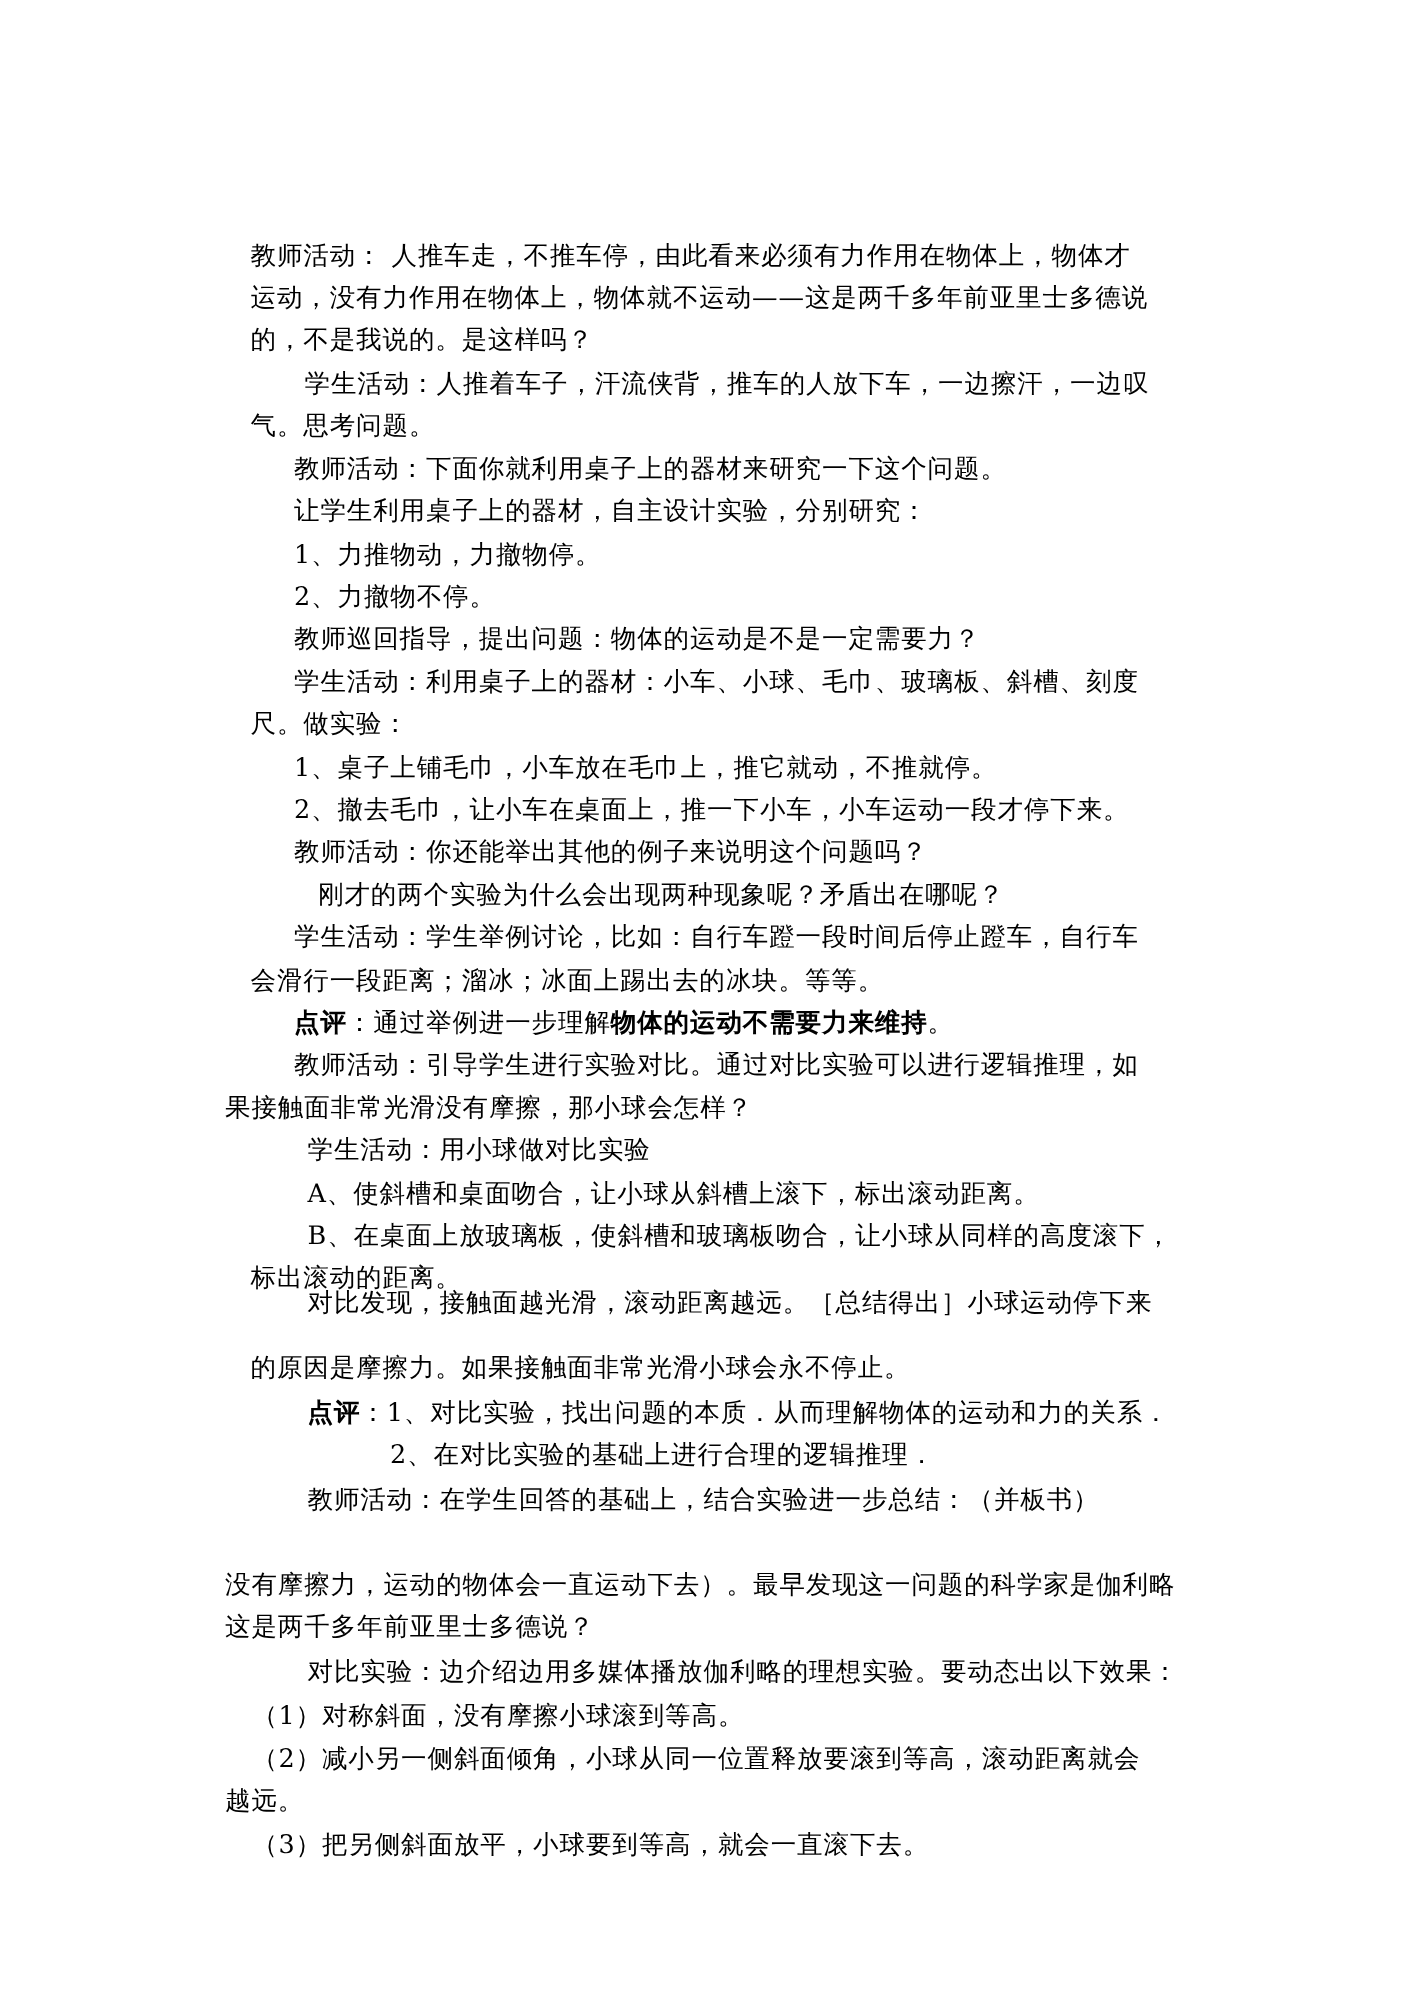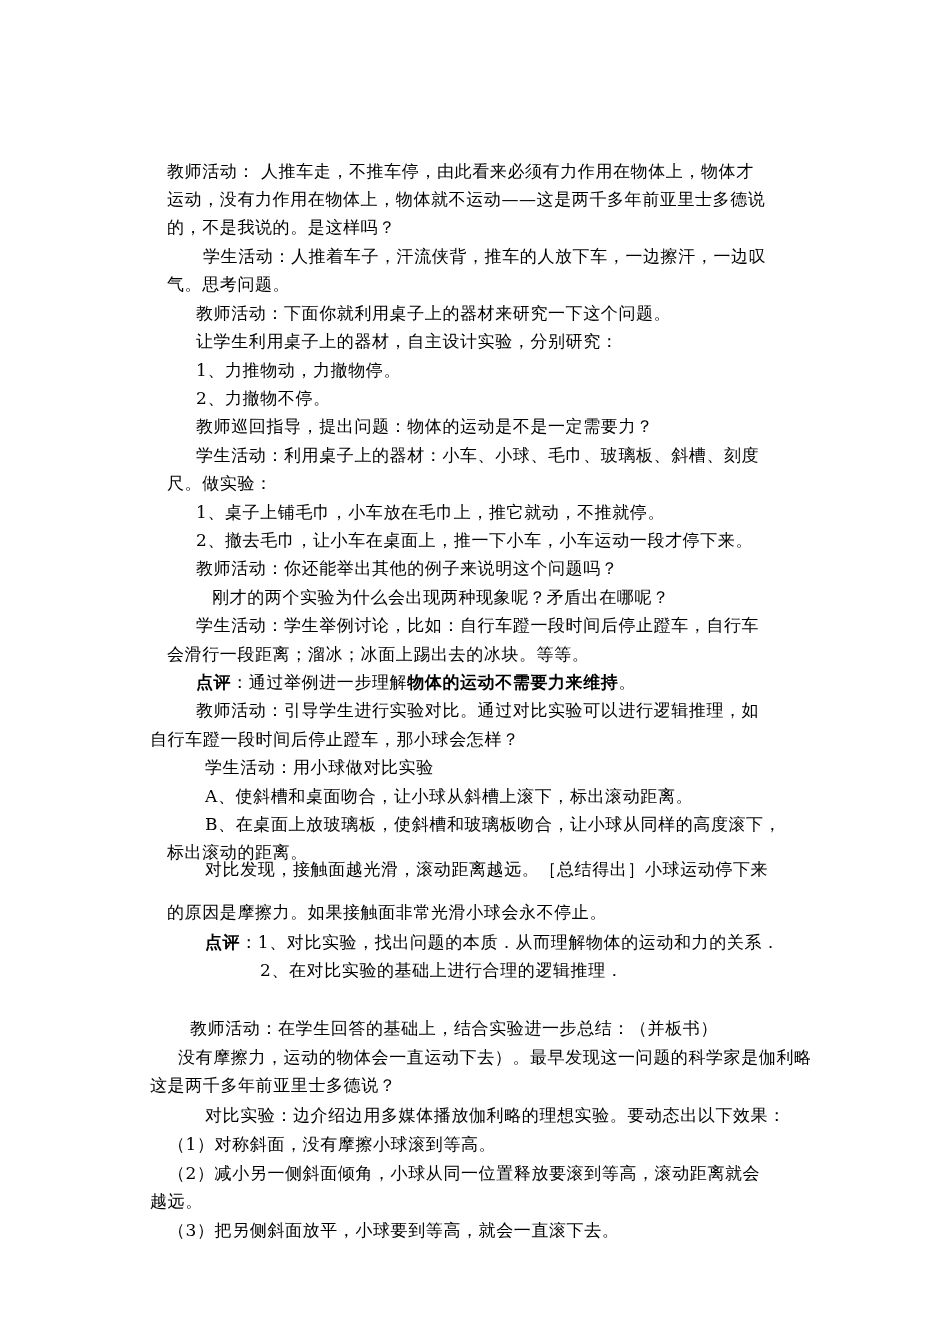--- a/index.html
+++ b/index.html
@@ -27,30 +27,30 @@
     <div class="line" style="left: 196px; top: 444px;">学生活动：利用桌子上的器材：小车、小球、毛巾、玻璃板、斜槽、刻度</div>
     <div class="line" style="left: 167px; top: 472px;">尺。做实验：</div>
     <div class="line" style="left: 196px; top: 501px;">1、桌子上铺毛巾，小车放在毛巾上，推它就动，不推就停。</div>
     <div class="line" style="left: 196px; top: 529px;">2、撤去毛巾，让小车在桌面上，推一下小车，小车运动一段才停下来。</div>
     <div class="line" style="left: 196px; top: 557px;">教师活动：你还能举出其他的例子来说明这个问题吗？</div>
     <div class="line" style="left: 196px; top: 586px; margin-left: 16px;">刚才的两个实验为什么会出现两种现象呢？矛盾出在哪呢？</div>
     <div class="line" style="left: 196px; top: 614px;">学生活动：学生举例讨论，比如：自行车蹬一段时间后停止蹬车，自行车</div>
     <div class="line" style="left: 167px; top: 643px;">会滑行一段距离；溜冰；冰面上踢出去的冰块。等等。</div>
     <div class="line" style="left: 196px; top: 671px;"><span class="b">点评</span><span>：通过举例进一步理解</span><span class="b">物体的运动不需要力来维持</span><span>。</span></div>
     <div class="line" style="left: 196px; top: 699px;">教师活动：引导学生进行实验对比。通过对比实验可以进行逻辑推理，如</div>
-    <div class="line" style="left: 150px; top: 728px;">自行车蹬一段时间后停止蹬车，那小球会怎样？</div>
+    <div class="line" style="left: 150px; top: 728px;">果接触面非常光滑没有摩擦，那小球会怎样？</div>
     <div class="line" style="left: 205px; top: 756px;">学生活动：用小球做对比实验</div>
     <div class="line" style="left: 205px; top: 785px;">A、使斜槽和桌面吻合，让小球从斜槽上滚下，标出滚动距离。</div>
     <div class="line" style="left: 205px; top: 813px;">B、在桌面上放玻璃板，使斜槽和玻璃板吻合，让小球从同样的高度滚下，</div>
     <div class="line" style="left: 167px; top: 841px;">标出滚动的距离。</div>
     <div class="line" style="left: 205px; top: 858px;">对比发现，接触面越光滑，滚动距离越远。［总结得出］小球运动停下来</div>
     <div class="line" style="left: 167px; top: 901px;">的原因是摩擦力。如果接触面非常光滑小球会永不停止。</div>
     <div class="line" style="left: 205px; top: 931px;"><span class="b">点评</span><span>：1、对比实验，找出问题的本质．从而理解物体的运动和力的关系．</span></div>
     <div class="line" style="left: 260px; top: 959px;">2、在对比实验的基础上进行合理的逻辑推理．</div>
-    <div class="line" style="left: 190px; top: 989px; margin-top: 28px;">教师活动：在学生回答的基础上，结合实验进一步总结：（并板书）</div>
-    <div class="line" style="left: 150px; top: 1046px; margin-left: 28px;">没有摩擦力，运动的物体会一直运动下去）。最早发现这一问题的科学家是伽利略</div>
+    <div class="line" style="left: 205px; top: 989px;">教师活动：在学生回答的基础上，结合实验进一步总结：（并板书）</div>
+    <div class="line" style="left: 150px; top: 1046px;">没有摩擦力，运动的物体会一直运动下去）。最早发现这一问题的科学家是伽利略</div>
     <div class="line" style="left: 150px; top: 1074px;">这是两千多年前亚里士多德说？</div>
     <div class="line" style="left: 205px; top: 1104px;">对比实验：边介绍边用多媒体播放伽利略的理想实验。要动态出以下效果：</div>
     <div class="line" style="left: 168px; top: 1133px;">（1）对称斜面，没有摩擦小球滚到等高。</div>
     <div class="line" style="left: 168px; top: 1162px;">（2）减小另一侧斜面倾角，小球从同一位置释放要滚到等高，滚动距离就会</div>
     <div class="line" style="left: 150px; top: 1190px;">越远。</div>
     <div class="line" style="left: 168px; top: 1219px;">（3）把另侧斜面放平，小球要到等高，就会一直滚下去。</div>
   </div>
 
 </body></html>

